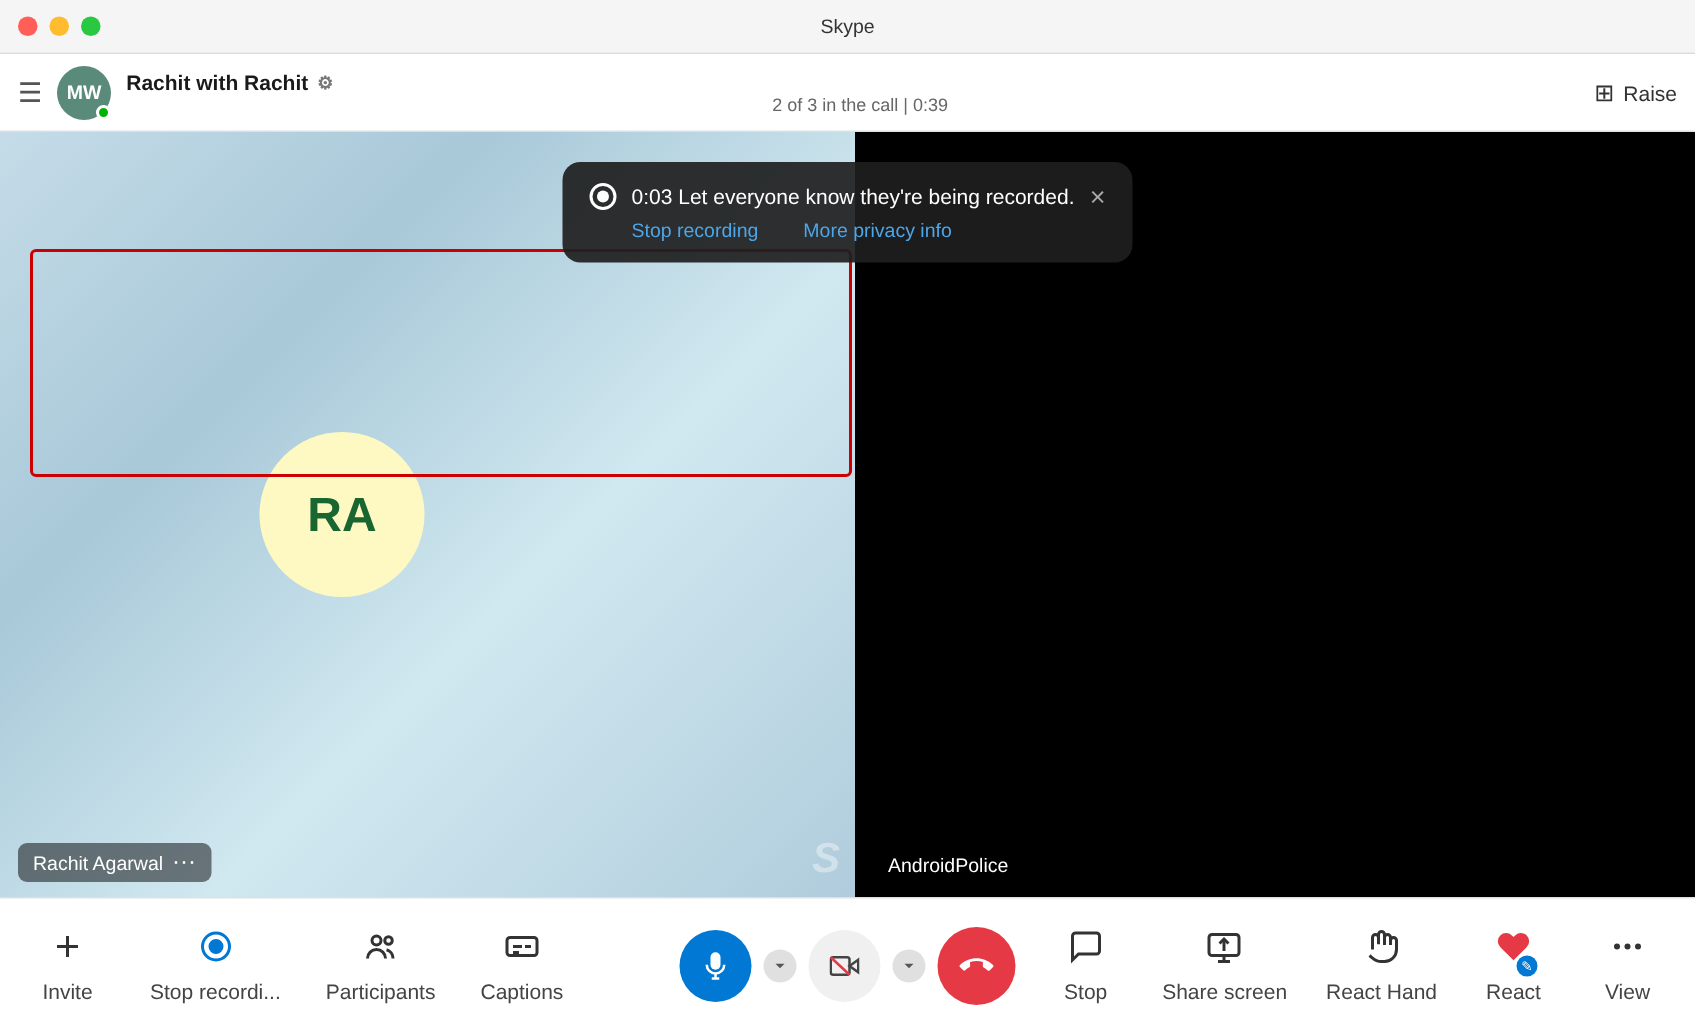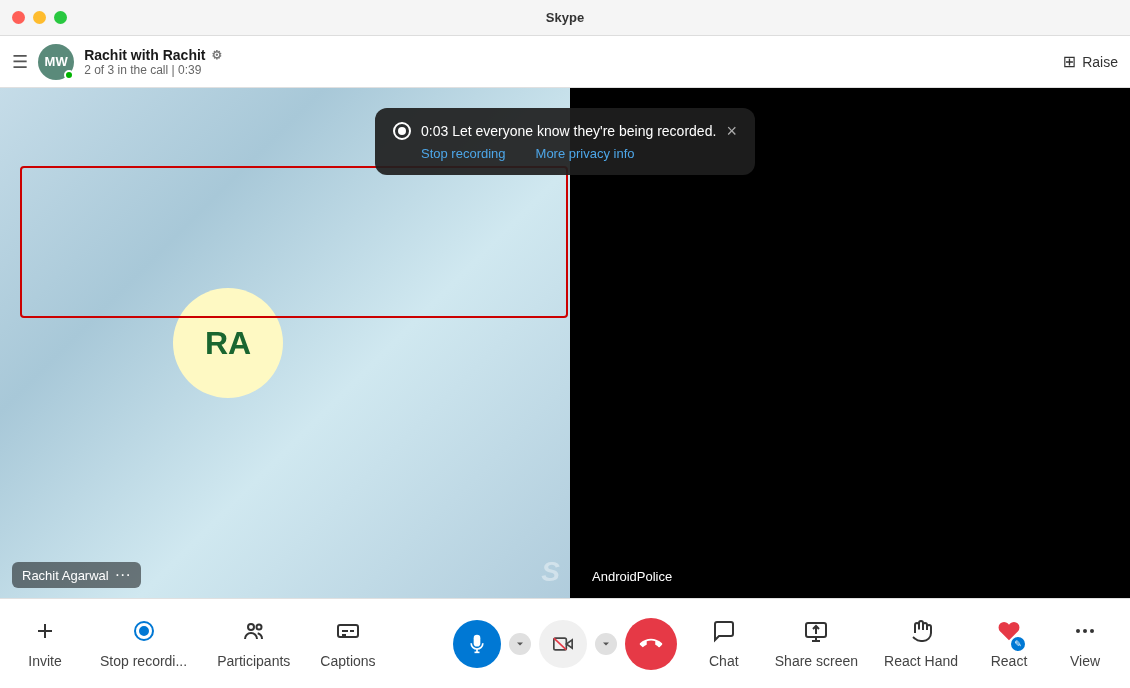--- a/index.html
+++ b/index.html
@@ -32,21 +32,21 @@
       width: 13px;
       height: 13px;
       border-radius: 50%;
     }
     .tb-close { background: #ff5f57; }
     .tb-min { background: #febc2e; }
     .tb-max { background: #28c840; }
     .titlebar-title {
       font-size: 13px;
       color: #333;
-      font-weight: 700;
+      font-weight: 400;
     }
 
     
     .header {
       height: 52px;
       background: #fff;
       display: flex;
       align-items: center;
       padding: 0 12px;
       border-bottom: 1px solid #e0e0e0;
@@ -93,20 +93,21 @@
       align-items: center;
       gap: 6px;
     }
     .header-name-icon {
       font-size: 12px;
       color: #777;
     }
     .header-sub {
       font-size: 12px;
       color: #666;
+      text-align: center;
     }
     .header-view {
       display: flex;
       align-items: center;
       gap: 6px;
       font-size: 14px;
       color: #333;
       cursor: pointer;
     }
     .header-view-icon {
@@ -504,21 +505,21 @@
     </div>
   </div>
 
   <div class="toolbar-right">
     <div class="tool-btn">
       <span class="tool-icon">
         <svg width="24" height="24" viewBox="0 0 24 24" fill="none" stroke="#333" stroke-width="2">
           <path d="M21 15a2 2 0 0 1-2 2H7l-4 4V5a2 2 0 0 1 2-2h14a2 2 0 0 1 2 2z"></path>
         </svg>
       </span>
-      <span class="tool-label">Chat</span>
+      <span class="tool-label">Stop</span>
     </div>
     <div class="tool-btn">
       <span class="tool-icon">
         <svg width="24" height="24" viewBox="0 0 24 24" fill="none" stroke="#333" stroke-width="2">
           <rect x="2" y="4" width="20" height="14" rx="2"></rect>
           <line x1="12" y1="18" x2="12" y2="22"></line>
           <line x1="8" y1="22" x2="16" y2="22"></line>
           <polyline points="9 10 12 7 15 10"></polyline>
           <line x1="12" y1="7" x2="12" y2="15"></line>
         </svg>

